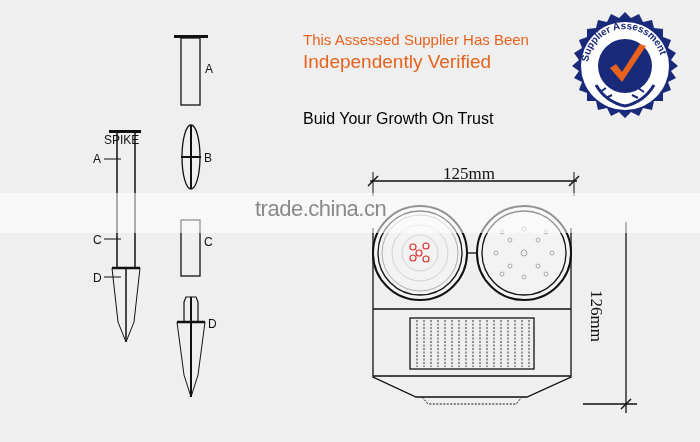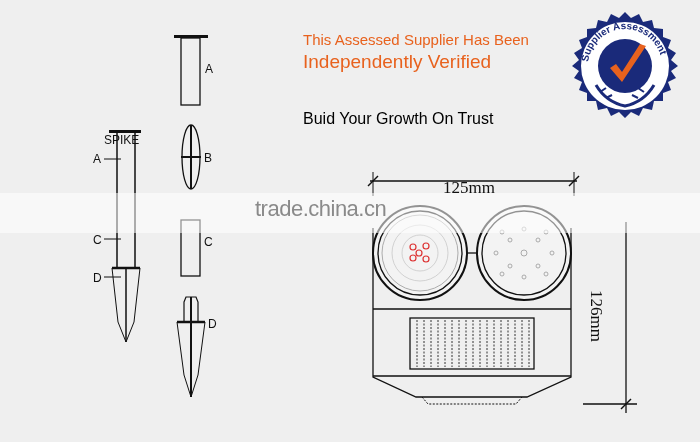--- a/index.html
+++ b/index.html
@@ -131,17 +131,17 @@
 
 <div class="abs lbl" style="left:104px;top:104px;margin-top:29px;">SPIKE</div>
 <div class="abs lbl" style="left:93px;top:152px;">A</div>
 <div class="abs lbl" style="left:93px;top:233px;">C</div>
 <div class="abs lbl" style="left:93px;top:271px;">D</div>
 <div class="abs lbl" style="left:205px;top:62px;">A</div>
 <div class="abs lbl" style="left:204px;top:151px;">B</div>
 <div class="abs lbl" style="left:204px;top:235px;">C</div>
 <div class="abs lbl" style="left:208px;top:317px;">D</div>
 
-<div class="abs dim" style="left:443px;top:178px;">125mm</div>
+<div class="abs dim" style="left:443px;top:164px;">125mm</div>
 <div class="abs dim" style="left:606px;top:290px;transform:rotate(90deg);transform-origin:left top;">126mm</div>
 
 <div class="abs wm-band"></div>
 <div class="abs wm">trade.china.cn</div>
 
 </body></html>

